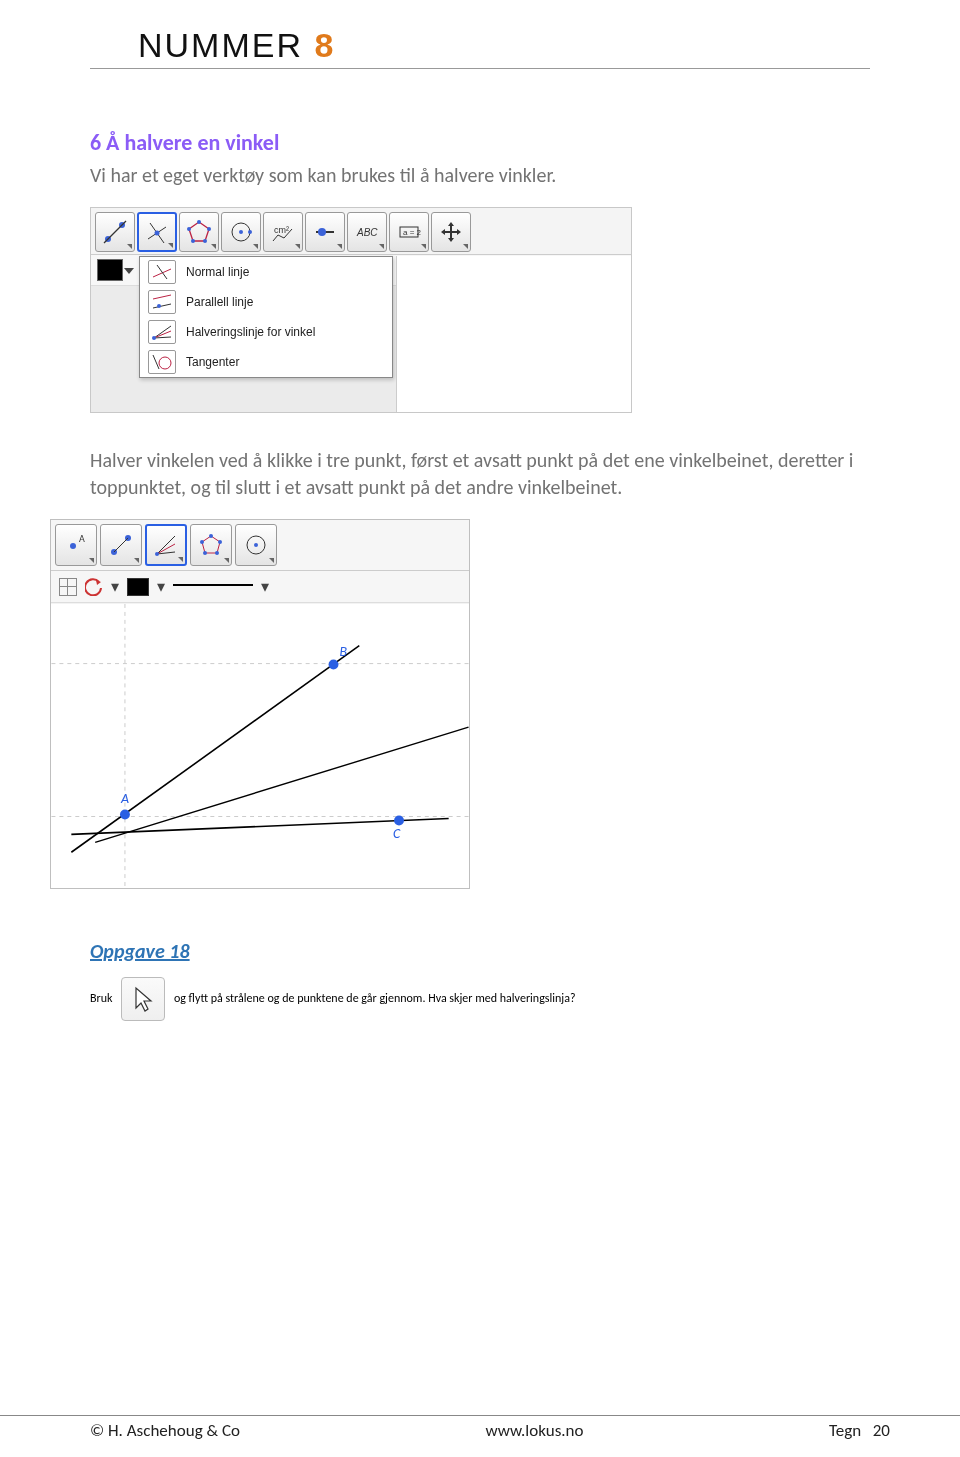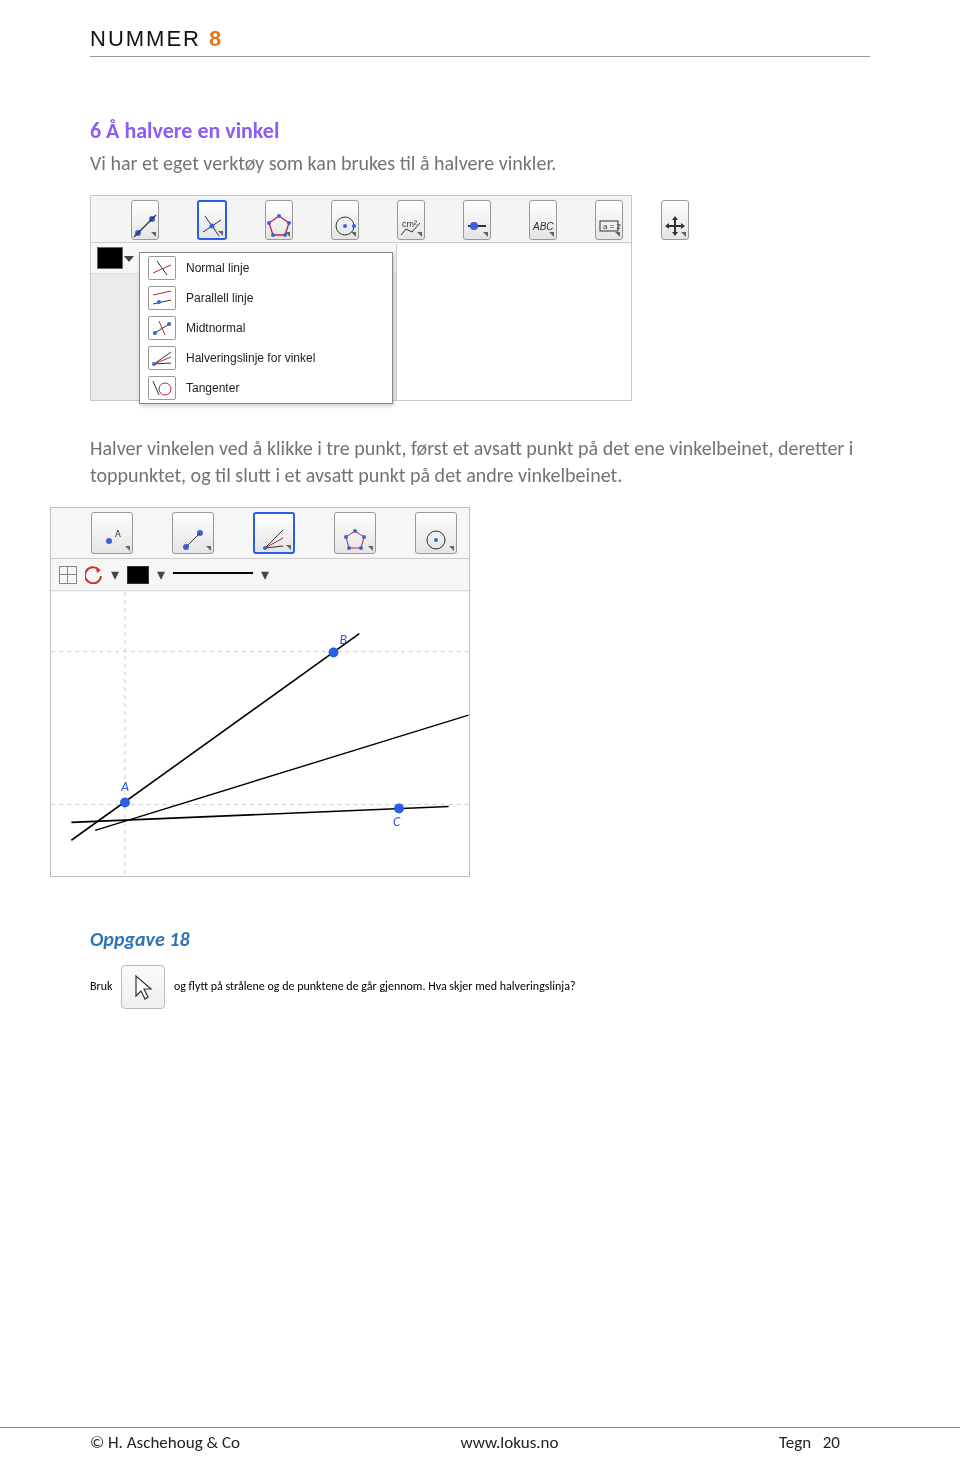--- a/index.html
+++ b/index.html
@@ -8,29 +8,30 @@
     background: #fff;
     color: #000;
     width: 960px;
     min-height: 1457px;
     position: relative;
   }
   .page { padding: 28px 90px 0 90px; }
   .brand-bar { border-bottom: 1px solid #999; padding-bottom: 6px; margin-bottom: 60px; }
   .brand {
     font-family: Impact, "Arial Black", sans-serif;
-    font-size: 22px;
+    font-size: 34px;
     letter-spacing: 2px;
     line-height: 1;
+    margin-left: 48px;
   }
   .brand .logo-text { color:#111; }
   .brand .logo-num { color:#e07a1b; font-weight: 900; }
   .section-heading { color:#8b5cf6; font-size: 22px; font-weight: 600; margin-bottom: 6px; }
   .para { font-size: 20px; line-height: 1.35; margin-bottom: 18px; color:#737373; }
-  .oppgave-heading { color:#2e74b5; font-style: italic; font-size: 20px; font-weight: 600; margin-top: 50px; margin-bottom: 2px; }
+  .oppgave-heading { color:#2e74b5; font-style: italic; font-size: 20px; font-weight: 600; margin-top: 50px; margin-bottom: 2px; text-decoration: underline; }
   .inline-icon-para { font-size: 12px; line-height: 1.6; display: block; margin-top: 14px; }
   .inline-cursor-box {
     display: inline-block; vertical-align: middle;
     width: 44px; height: 44px;
     border: 1px solid #bbb; border-radius: 4px;
     background: linear-gradient(#fafafa,#efefef);
     margin: 0 6px;
     position: relative;
   }
   .inline-cursor-box svg { position:absolute; left:10px; top:8px; }
@@ -46,39 +47,37 @@
   }
   .toolbar-row {
     display: flex; gap: 2px; padding: 4px 4px 2px 4px;
     background: #f4f4f4;
     border-bottom: 1px solid #ccc;
   }
   .tbtn {
     width: 40px; height: 40px;
     border: 1px solid #999; border-radius: 3px;
     background: linear-gradient(#fff,#e4e4e4);
-    display:flex; align-items:flex-end; justify-content:center;
-    position: relative;
-    margin-left: 36px;
+    display:flex; align-items:center; justify-content:center;
+    position: relative;
   }
   .tbtn.sel { border: 2px solid #2a5fe3; }
   .tbtn .tri {
     position:absolute; right:2px; bottom:2px;
     width:0;height:0;border-left:5px solid transparent;border-top:5px solid #666;
   }
   .tbtn svg{display:block}
   .sec-row { display:flex; gap:6px; padding:4px 6px; background:#f7f7f7; border-bottom:1px solid #ddd; }
   .swatch { width:26px; height:22px; border:1px solid #666; background:#000; position:relative; }
   .swatch .tri { position:absolute; right:-12px; top:8px; width:0;height:0; border-left:5px solid transparent; border-right:5px solid transparent; border-top:6px solid #444; }
   .dd-menu {
     position:absolute; left:48px; top:48px;
     width: 254px; background:#fff; border:1px solid #888;
     box-shadow: 1px 2px 4px rgba(0,0,0,0.2);
     font-size: 12px;
-    margin-top: 8px;
   }
   .dd-row { display:flex; align-items:center; gap:10px; padding:3px 8px; height:30px; }
   .dd-row .ico { width:28px; height:24px; border:1px solid #999; border-radius:2px; background:#fff; display:flex; align-items:center; justify-content:center; }
   .dd-row .lbl { color:#222; }
   .shot1 .canvas { position:absolute; left:305px; top:48px; right:0; bottom:0; background:#fff; border-left:1px solid #ccc; }
 
   
   .shot2 {
     width: 420px; height: 370px;
     border: 1px solid #bfbfbf;
@@ -102,23 +101,23 @@
   .red-undo { width:18px; height:18px; }
   .sw2 { width:22px; height:18px; background:#000; border:1px solid #333; }
   .lt { width:80px; height:14px; border-top:2px solid #000; margin-top:8px; }
   .shot2 .canvas2 {
     position:absolute; left:0; right:0; top:84px; bottom:0;
     background:#fff;
   }
   .canvas2 svg { width:100%; height:100%; display:block; }
 
   .footer {
-    position:absolute; left:0; right:0; bottom:4px;
+    position:absolute; left:0; right:0; bottom:16px;
     border-top: 1px solid #888;
-    padding: 4px 120px 0 90px;
+    padding: 4px 70px 0 90px;
     font-size: 17px; color:#222;
     display:flex; justify-content:space-between;
   }
 </style>
 </head>
 <body>
 
 <div class="page">
 
   <div class="brand-bar">
@@ -222,31 +221,20 @@
               <line x1="2" y1="6" x2="20" y2="2" stroke="#b24"></line>
               <line x1="2" y1="15" x2="20" y2="11" stroke="#333"></line>
               <circle cx="8" cy="13" r="2" fill="#3b62d8"></circle>
             </svg>
           </span>
         <span class="lbl">Parallell linje</span>
       </div>
       <div class="dd-row">
         <span class="ico">
             <svg width="22" height="18">
-              <line x1="2" y1="15" x2="20" y2="4" stroke="#333"></line>
-              <line x1="8" y1="2" x2="14" y2="16" stroke="#b24"></line>
-              <circle cx="4" cy="14" r="2" fill="#3b62d8"></circle>
-              <circle cx="18" cy="5" r="2" fill="#3b62d8"></circle>
-            </svg>
-          </span>
-        <span class="lbl">Midtnormal</span>
-      </div>
-      <div class="dd-row">
-        <span class="ico">
-            <svg width="22" height="18">
               <line x1="3" y1="15" x2="20" y2="3" stroke="#333"></line>
               <line x1="3" y1="15" x2="20" y2="14" stroke="#333"></line>
               <line x1="3" y1="15" x2="20" y2="8" stroke="#b24"></line>
               <circle cx="3" cy="15" r="2" fill="#3b62d8"></circle>
             </svg>
           </span>
         <span class="lbl">Halveringslinje for vinkel</span>
       </div>
       <div class="dd-row">
         <span class="ico">

